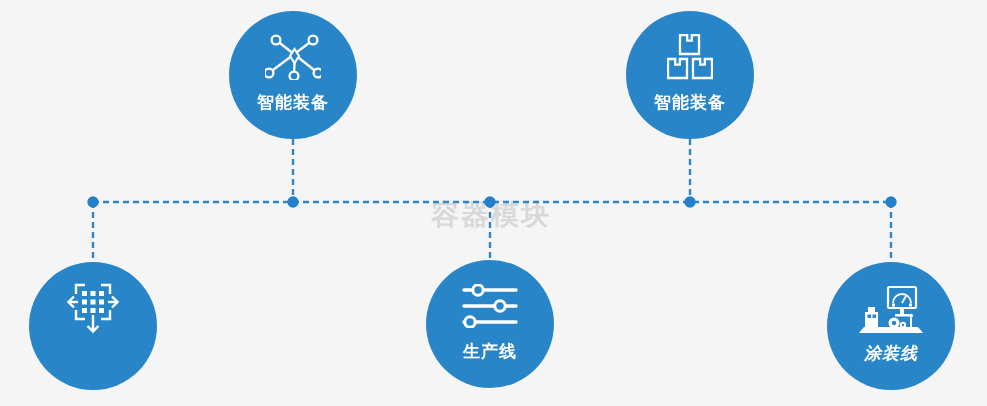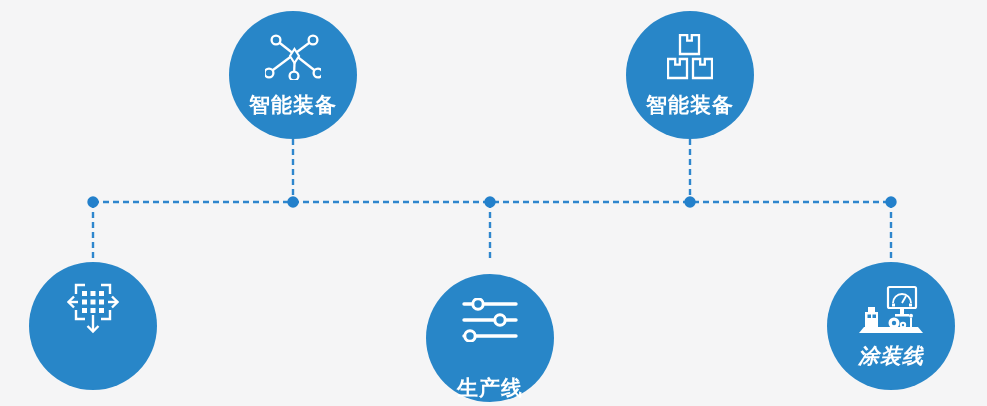--- a/index.html
+++ b/index.html
@@ -39,40 +39,41 @@
     display:flex;flex-direction:column;align-items:center;
     box-sizing:border-box;
     cursor:pointer;
   }
   .node-icon{
     height:58px;margin-top:17px;
     display:flex;align-items:center;justify-content:center;
   }
   .node-label{
     margin-top:5px;
-    font-size:21px;font-weight:bold;
+    font-size:17px;font-weight:bold;
     color:var(--label-white);
     letter-spacing:1px;
     white-space:nowrap;
   }
   .node-smart{left:229px;top:11px;}
   .node-warehouse{left:626px;top:11px;}
   .node-sorting{left:29px;top:262px;}
-  .node-production{left:426px;top:274px;gap:20px;}
+  .node-production{left:426px;top:260px;}
   .node-coating{left:827px;top:262px;font-style:italic;}
 
   .icon-stroke{stroke:#fff;fill:none;}
   .icon-fill{fill:#fff;stroke:none;}
   .icon-hole{fill:var(--node-blue);}
 </style>
 </head>
 <body>
 
 <div class="stage">
 
+  <div class="watermark">容器模块</div>
 
   <svg class="connectors" width="987" height="406" viewBox="0 0 987 406">
     <g stroke="#2E86CD" stroke-width="2.4" stroke-dasharray="6 4" fill="none">
       <path d="M93,202 H891"></path>
       <path d="M293,139 V202"></path>
       <path d="M690,139 V202"></path>
       <path d="M93,202 V262"></path>
       <path d="M490,202 V262"></path>
       <path d="M891,202 V262"></path>
     </g>

